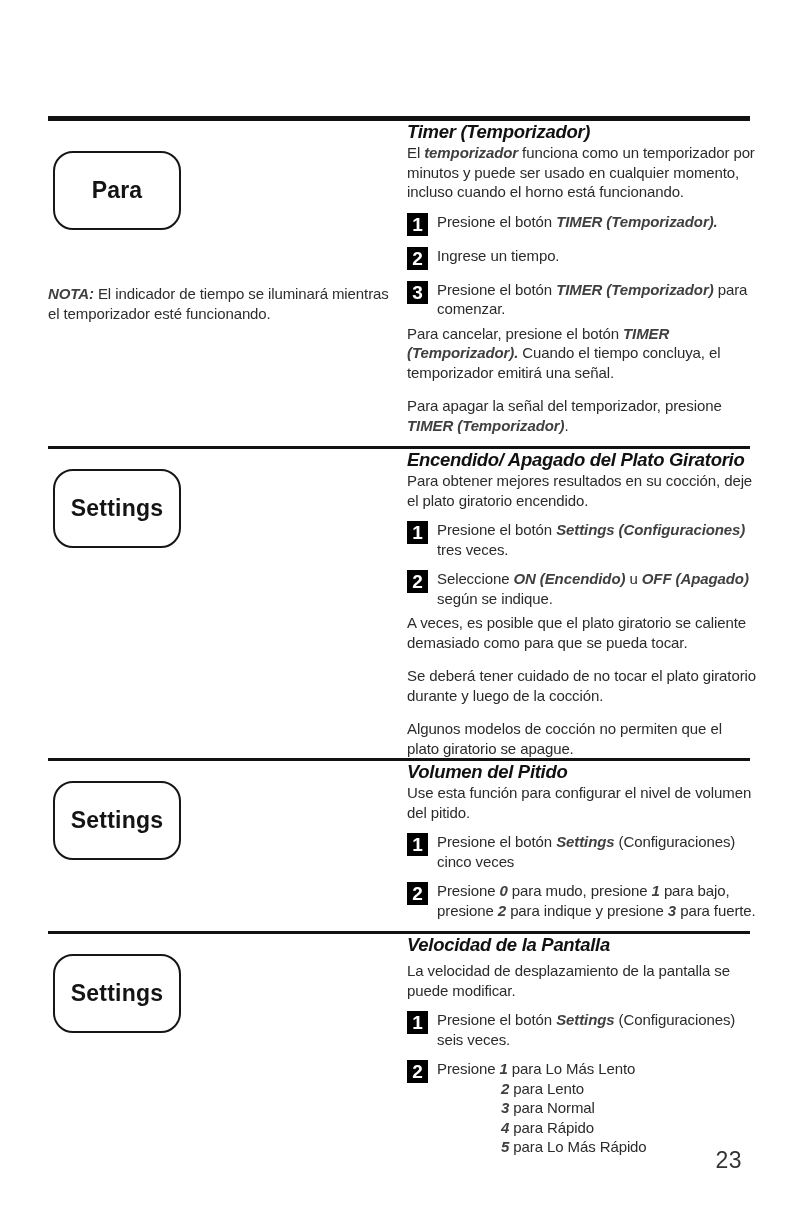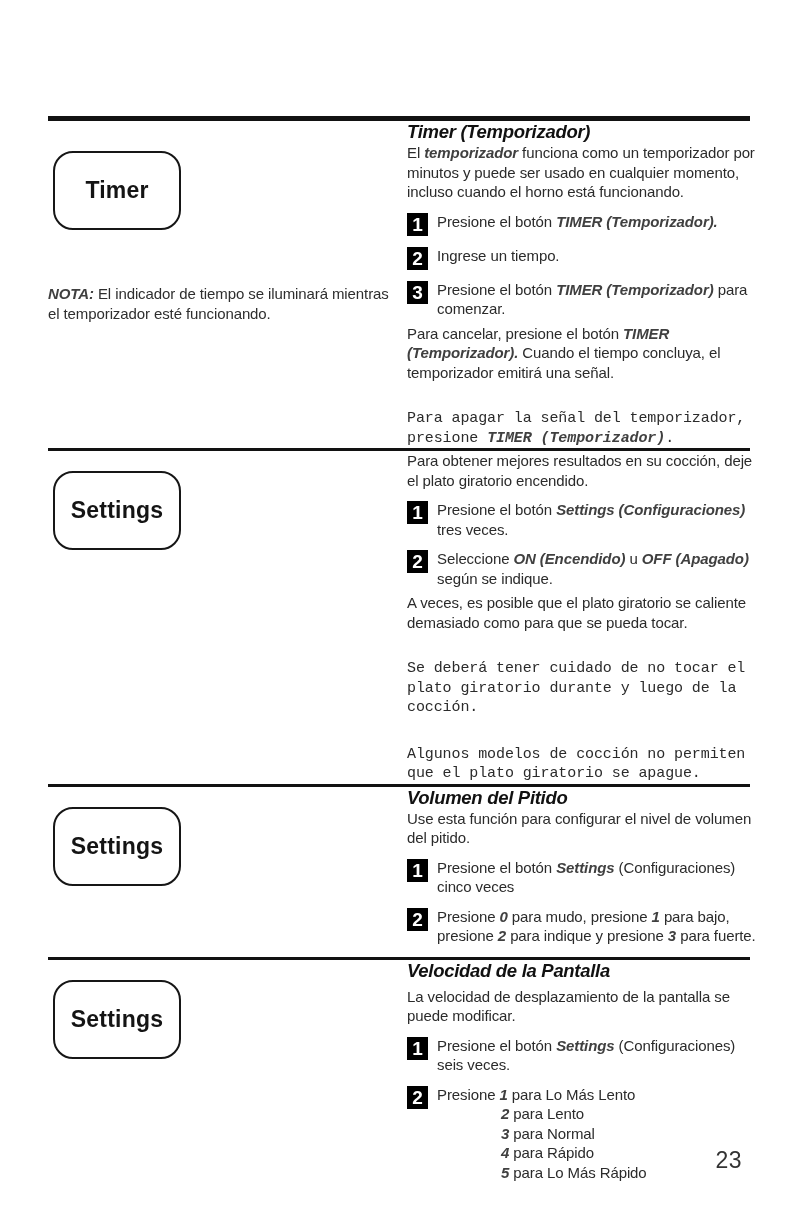--- a/index.html
+++ b/index.html
@@ -35,21 +35,21 @@
     margin-top:54px; width:356px;
     font-size:15px; line-height:19.5px; letter-spacing:-.1px; color:#2e2e2e;
   }
 
   .col-right { width:350px; }
   h2.heading {
     font-size:18.5px; font-style:italic; font-weight:bold; color:#111;
     letter-spacing:-.3px; white-space:nowrap; line-height:22px;
   }
   p.body { font-size:15px; line-height:19.5px; letter-spacing:-.1px; }
-  p.body + p.body { margin-top:27px;font-family:Liberation Mono, monospace; }
+  p.body + p.body { margin-top:14px; }
   .mt { margin-top:5px; }
 
   .bi { font-weight:bold; font-style:italic; color:#404040; }
   .note .bi, .b { font-weight:bold; }
 
   .step { display:flex; gap:9px; margin-top:10px; align-items:flex-start; }
   .sq {
     flex:0 0 auto; width:21px; height:23px; margin-top:1px;
     background:#000; color:#fff; text-align:center;
     font-weight:bold; font-size:19px; line-height:23px;
@@ -65,21 +65,21 @@
 </head>
 <body>
 
 <div class="page">
 
   <hr class="rule">
 
   <section class="sec sec-1">
     <div class="col-left">
       <div class="panel-btn">
-        <span>Timer</span>
+        <span>Para</span>
       </div>
       <p class="note"><span class="bi">NOTA:</span><span> El indicador de tiempo se iluminará mientras el temporizador esté funcionando.</span></p>
     </div>
     <div class="col-right">
       <h2 class="heading">Timer (Temporizador)</h2>
       <p class="body"><span>El </span><span class="bi">temporizador</span><span> funciona como un temporizador por minutos y puede ser usado en cualquier momento, incluso cuando el horno está funcionando.</span></p>
       <div class="step">
         <span class="sq">1</span>
         <div class="txt"><span>Presione el botón </span><span class="bi">TIMER (Temporizador).</span></div>
       </div>
@@ -98,20 +98,21 @@
 
   <hr class="rule thin">
 
   <section class="sec sec-2">
     <div class="col-left">
       <div class="panel-btn">
         <span>Settings</span>
       </div>
     </div>
     <div class="col-right">
+      <h2 class="heading">Encendido/ Apagado del Plato Giratorio</h2>
       <p class="body"><span>Para obtener mejores resultados en su cocción, deje el plato giratorio encendido.</span></p>
       <div class="step">
         <span class="sq">1</span>
         <div class="txt"><span>Presione el botón </span><span class="bi">Settings (Configuraciones)</span><span> tres veces.</span></div>
       </div>
       <div class="step">
         <span class="sq">2</span>
         <div class="txt"><span>Seleccione </span><span class="bi">ON (Encendido)</span><span> u </span><span class="bi">OFF (Apagado)</span><span> según se indique.</span></div>
       </div>
       <p class="body mt"><span>A veces, es posible que el plato giratorio se caliente demasiado como para que se pueda tocar.</span></p>

